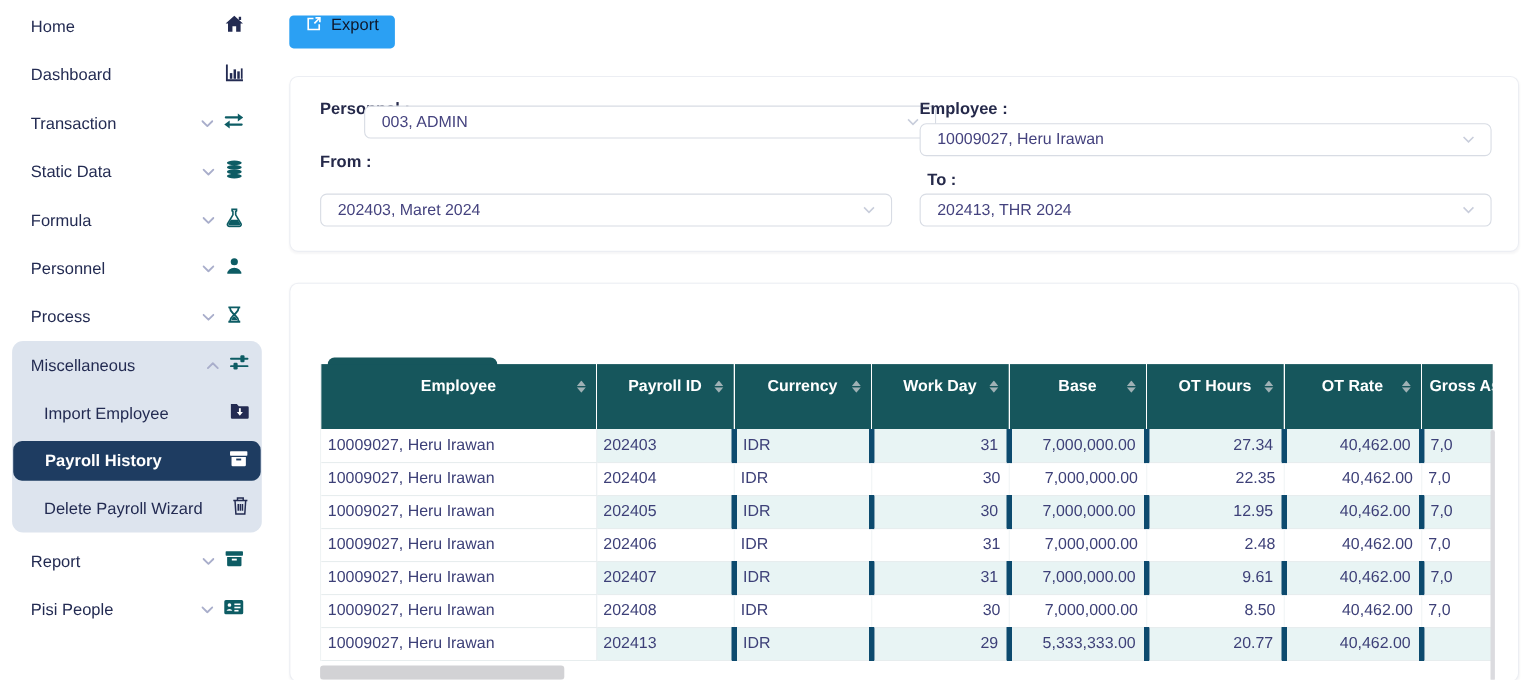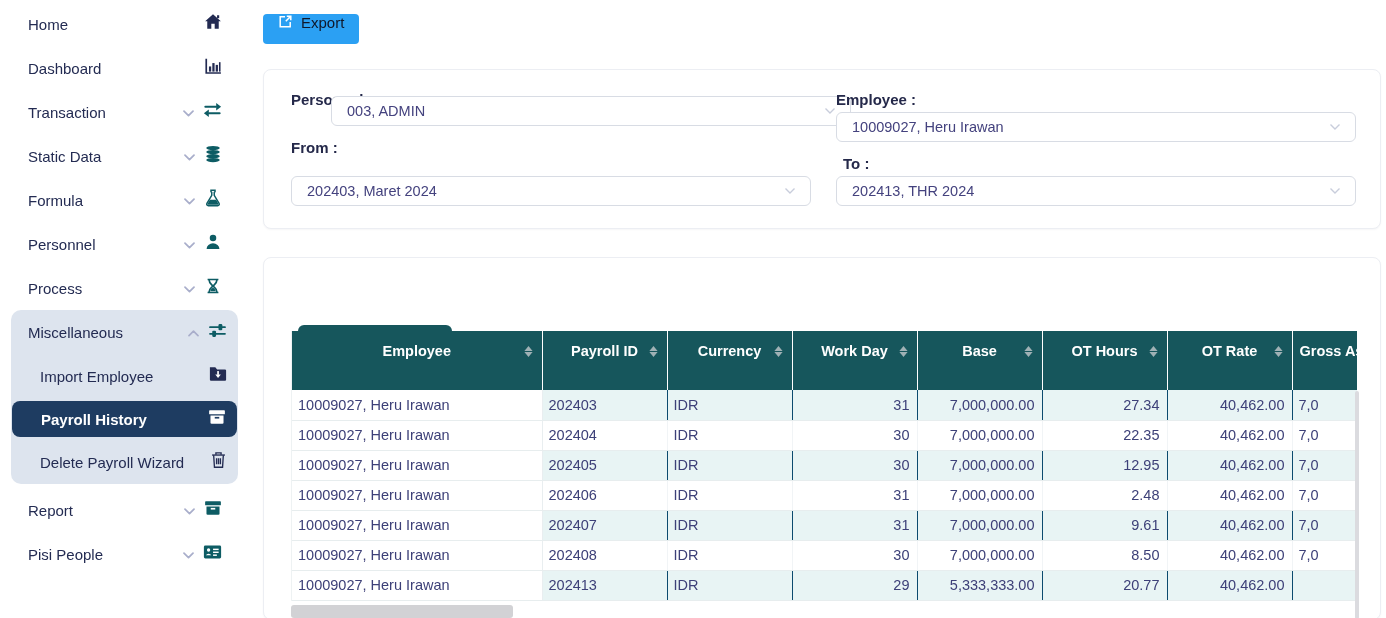--- a/index.html
+++ b/index.html
@@ -43,21 +43,21 @@
   .grid th{height:59px;background:var(--header-teal,#16565C);color:#fff;font-size:14.5px;
     font-weight:bold;text-align:center;vertical-align:top;padding:12px 6px 16px 6px;
     position:relative;border-right:1px solid rgba(255,255,255,.95);box-sizing:border-box;cursor:pointer;}
   .grid th.last{text-align:left;padding-left:7px;border-right:none;}
   .sorter{position:absolute;right:9px;top:15px;display:flex;flex-direction:column;gap:1px;}
   .grid td{height:30px;font-size:14.5px;color:var(--text-indigo,#3D4078);padding:0 7px;
     border-bottom:1px solid #E7EDEE;white-space:nowrap;overflow:hidden;box-sizing:border-box;}
   .grid td.al{text-align:left;padding-left:6px;}
   .grid td.ar{text-align:right;}
   .grid td.col-emp{background:#fff;border-right:1px solid #E9EEF0;}
-  .grid tr.tint td:not(.col-emp){background:var(--row-tint,#E8F4F4);border-right:1px solid #0c4a6e;}
+  .grid tr.tint td:not(.col-emp){background:var(--row-tint,#E8F4F4);border-right:5px solid #0c4a6e;}
   .grid tr.plain td:not(.col-emp){background:#fff;border-right:1px solid #F1F4F6;}
   .grid td:last-child{border-right:none;}
   
   .vscroll{position:absolute;left:1091px;top:133px;width:4px;height:228px;background:#DBDBDF;border-radius:2px;}
   .hscroll-thumb{position:absolute;left:27px;top:347px;width:222px;height:13px;background:#D2D2D5;border-radius:3px;}
 </style>
 </head>
 <body>
 
 <nav class="sidebar">

